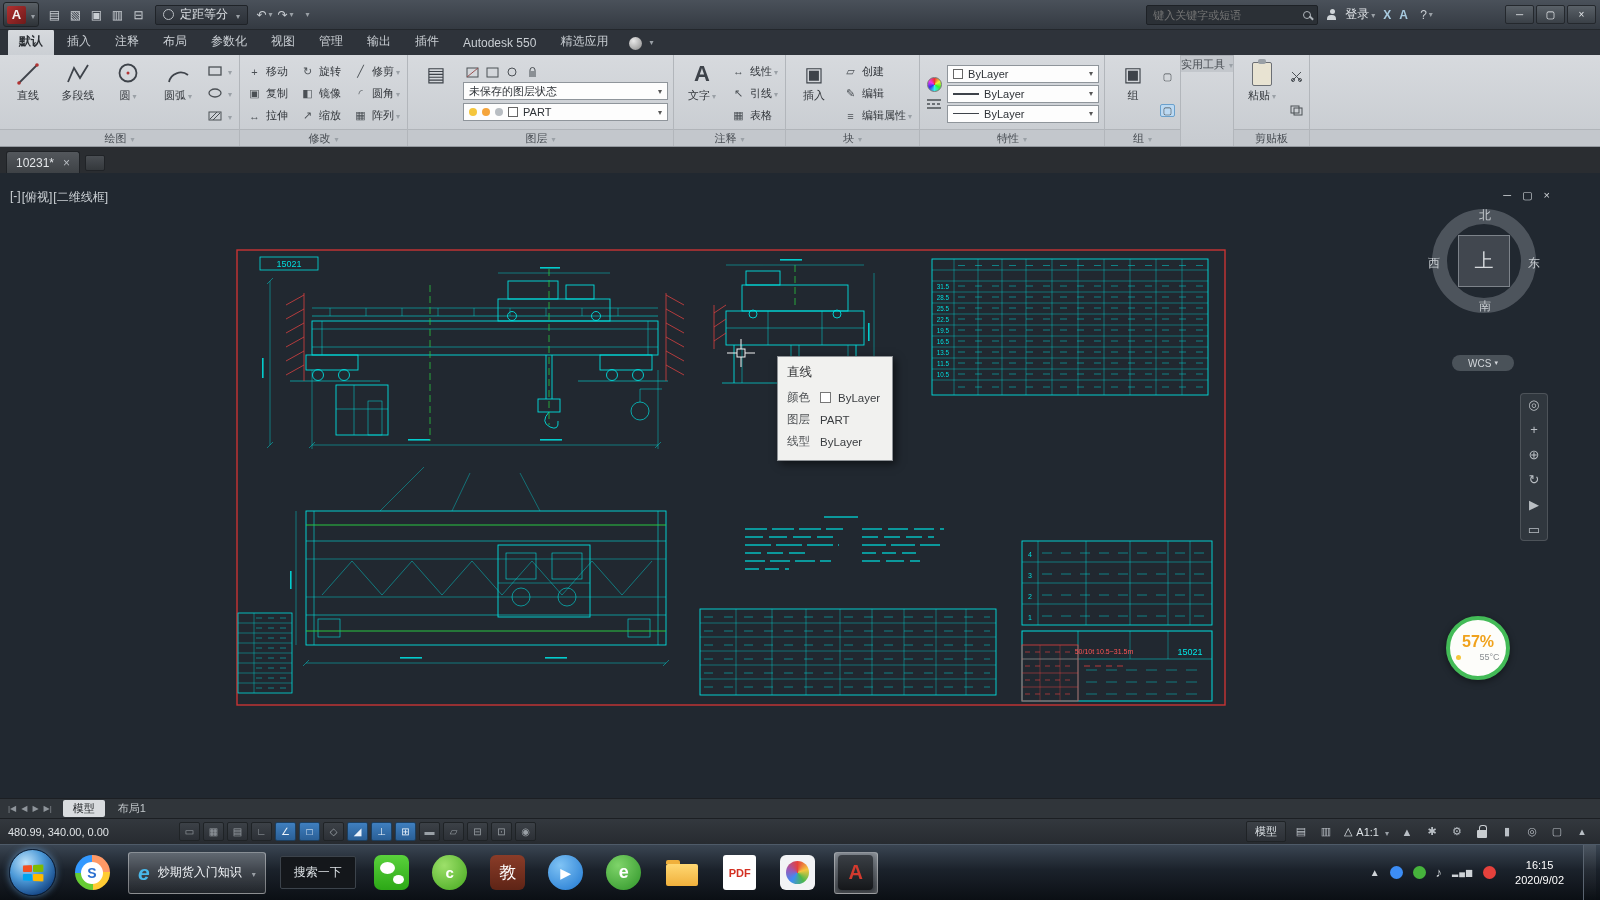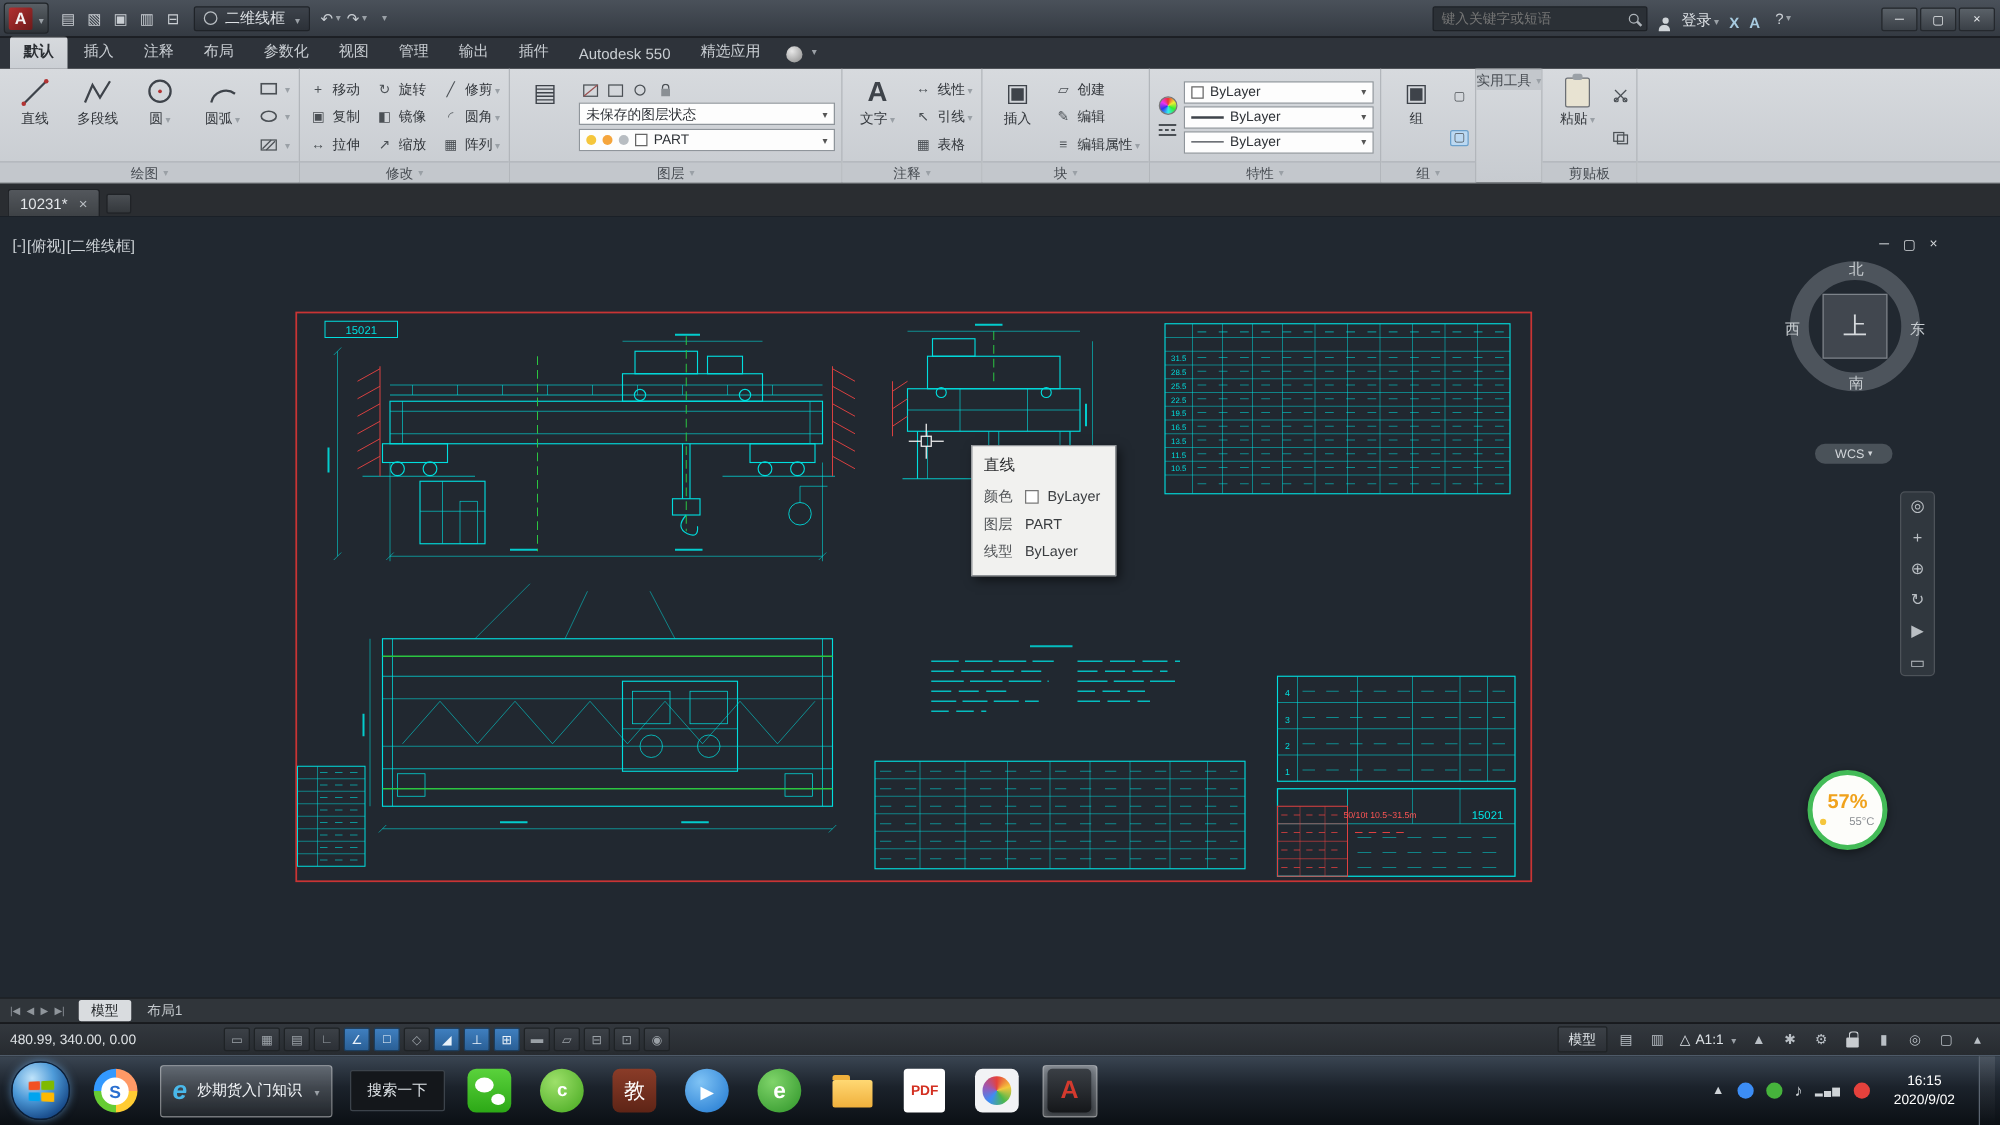--- a/index.html
+++ b/index.html
@@ -9,21 +9,21 @@
 
 .titlebar{height:30px;background:linear-gradient(#4a515a,#343a42);display:flex;align-items:center;color:#dfe3e7;font-size:12px;position:relative;border-bottom:1px solid #23272c}
 .logo{width:36px;height:25px;margin:0 5px 0 3px;background:linear-gradient(#5a6066,#2e3338);border:1px solid #202428;border-radius:3px;display:flex;align-items:center;justify-content:center;gap:3px}
 .logoA{width:19px;height:18px;border-radius:2px;background:linear-gradient(135deg,#b23030,#6e1a1a);color:#f2f2f2;font-weight:bold;font-size:13px;display:flex;align-items:center;justify-content:center}
 .qbtn{width:21px;height:21px;display:flex;align-items:center;justify-content:center;color:#c9ced3;font-size:12px}
 .dk::after{content:"▾";font-size:8px;color:#9aa0a6;margin-left:2px}
 .ws{height:20px;background:linear-gradient(#3d434b,#2c3138);border:1px solid #1f2328;border-radius:2px;display:flex;align-items:center;padding:0 7px;gap:6px;margin:0 6px;color:#dde1e5}
 .gear{width:11px;height:11px;border:1.5px solid #b9bec3;border-radius:50%;position:relative}
 .title-center{position:absolute;left:430px;right:430px;text-align:center;font-size:13px;color:#eef1f3;pointer-events:none;white-space:nowrap}
 .title-center span{margin:0 22px}
-.tb-right{margin-left:auto;display:flex;align-items:flex-end;gap:8px;padding-right:4px}
+.tb-right{margin-left:auto;display:flex;align-items:center;gap:8px;padding-right:4px}
 .search{width:172px;height:20px;background:#2b3036;border:1px solid #1d2126;border-radius:2px;display:flex;align-items:center;padding:0 6px;gap:6px}
 .search input{flex:1;background:transparent;border:none;outline:none;color:#cfd4d8;font-size:11px;min-width:0}
 .mag{width:8px;height:8px;border:1.5px solid #aeb4ba;border-radius:50%;position:relative;flex:none}
 .mag::after{content:"";position:absolute;width:5px;height:1.5px;background:#aeb4ba;transform:rotate(45deg);right:-4px;bottom:-1px}
 .person{width:11px;height:11px;position:relative}
 .person::before{content:"";position:absolute;top:0;left:3.5px;width:5px;height:5px;border-radius:50%;background:#cfd4d8}
 .person::after{content:"";position:absolute;bottom:0;left:1px;width:9px;height:5px;border-radius:4px 4px 0 0;background:#cfd4d8}
 .tbico{color:#a8cbe0;font-weight:bold;font-size:12px}
 .winbtns{display:flex;gap:2px;margin-left:60px}
 .wbtn{width:29px;height:19px;background:linear-gradient(#5a6168,#3a4047);border:1px solid #24282d;border-radius:2px;color:#e8ebee;font-size:10px;display:flex;align-items:center;justify-content:center}
@@ -151,21 +151,21 @@
       <span class="logoA">A</span>
         <span class="dk"></span>
     </div>
     <span class="qbtn">▤</span>
     <span class="qbtn">▧</span>
     <span class="qbtn">▣</span>
     <span class="qbtn">▥</span>
     <span class="qbtn">⊟</span>
     <div class="ws">
       <span class="gear"></span>
-      <span>二维线框</span>
+      <span>定距等分</span>
       <span class="dk"></span>
     </div>
     <span class="qbtn dk">↶</span>
     <span class="qbtn dk">↷</span>
     <span class="qbtn dk"></span>
     <div class="tb-right">
       <div class="search">
         <input type="text" placeholder="键入关键字或短语" style="">
         <span class="mag"></span>
       </div>

